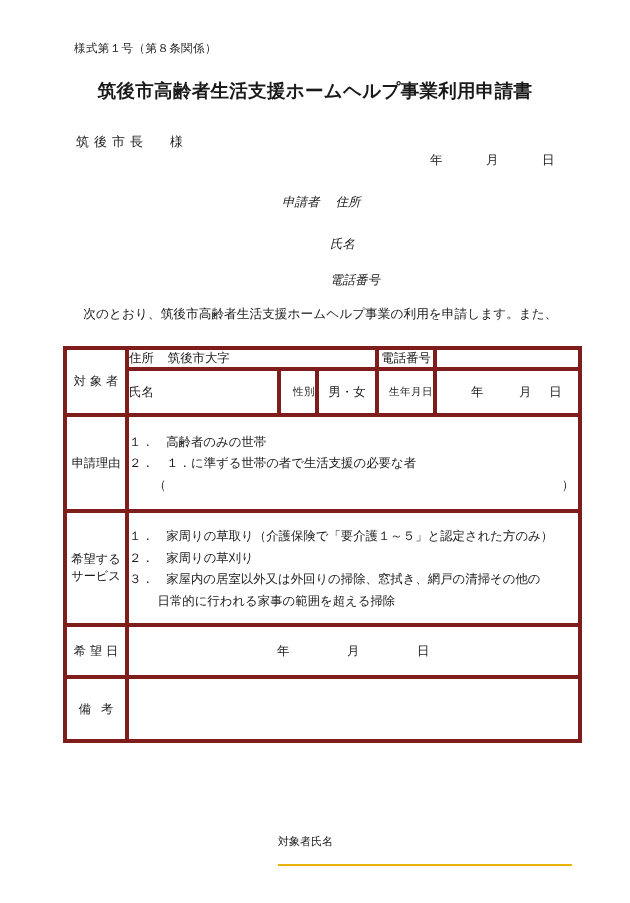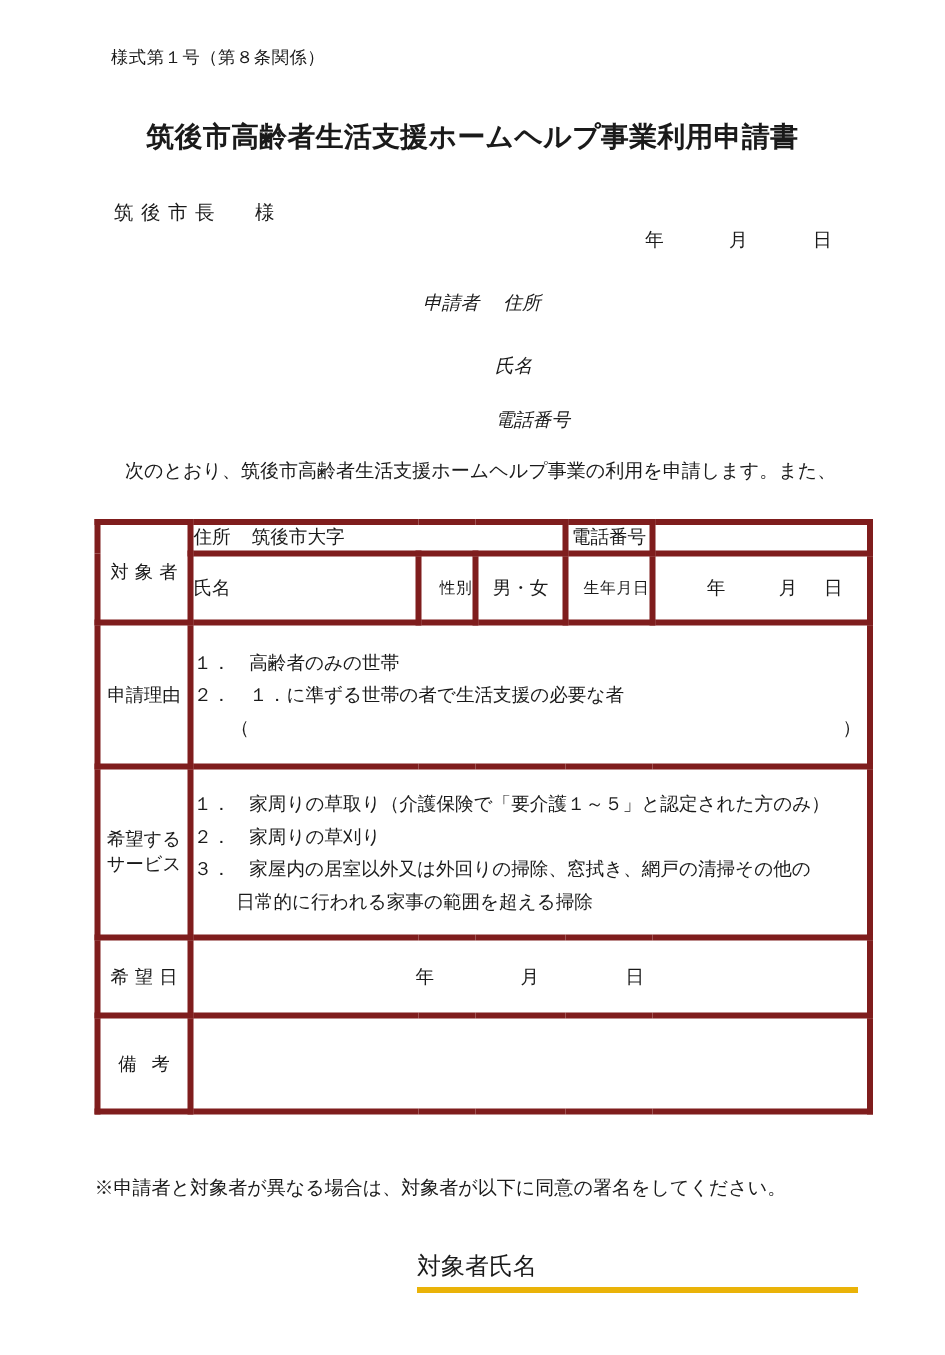--- a/index.html
+++ b/index.html
@@ -21,21 +21,21 @@
     top: 0;
     width: 630px;
     height: 903px;
     overflow: hidden;
   }
 
   
   .form-no {
     position: absolute;
     left: 74px;
-    top: 31px;
+    top: 41px;
     font-size: 11.5px;
     letter-spacing: 0.4px;
     white-space: nowrap;
   }
   .doc-title {
     position: absolute;
     left: 0;
     top: 78px;
     width: 630px;
     text-align: center;
@@ -151,23 +151,23 @@
     left: 63px;
     top: 784px;
     font-size: 12.7px;
     white-space: nowrap;
   }
   .sign-wrap {
     position: absolute;
     left: 278px;
     top: 834px;
     width: 294px;
-    font-size: 16px;
-    border-bottom: 4px solid #eab308;
-    padding-bottom: 3px;
+    font-size: 11px;
+    border-bottom: 2px solid #eab308;
+    padding-bottom: 15px;
     white-space: nowrap;
   }
 </style>
 </head>
 <body>
 
 <div class="page">
 
   <div class="form-no">様式第１号（第８条関係）</div>
 
@@ -282,19 +282,18 @@
           <span class="sp2">備考</span>
         </td>
         <td class="cell-pad" colspan="5" style="height:60px">
           <span></span>
         </td>
       </tr>
 
     </tbody>
   </table>
 
-  <div class="note">※申請者と対象者が異なる場合は、対象者が以下に同意の署名をしてください。</div>
 
   <div class="sign-wrap">
     <span>対象者氏名</span><span></span>
   </div>
 
 </div>
 
 </body></html>

